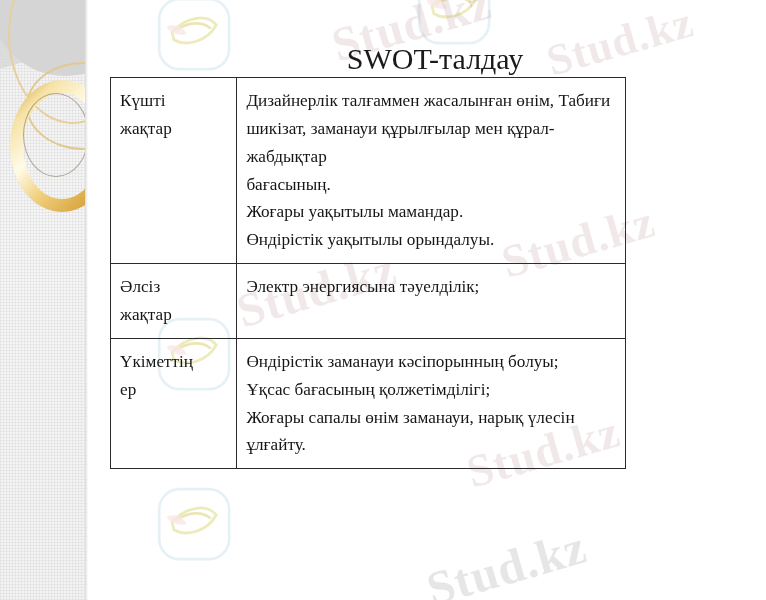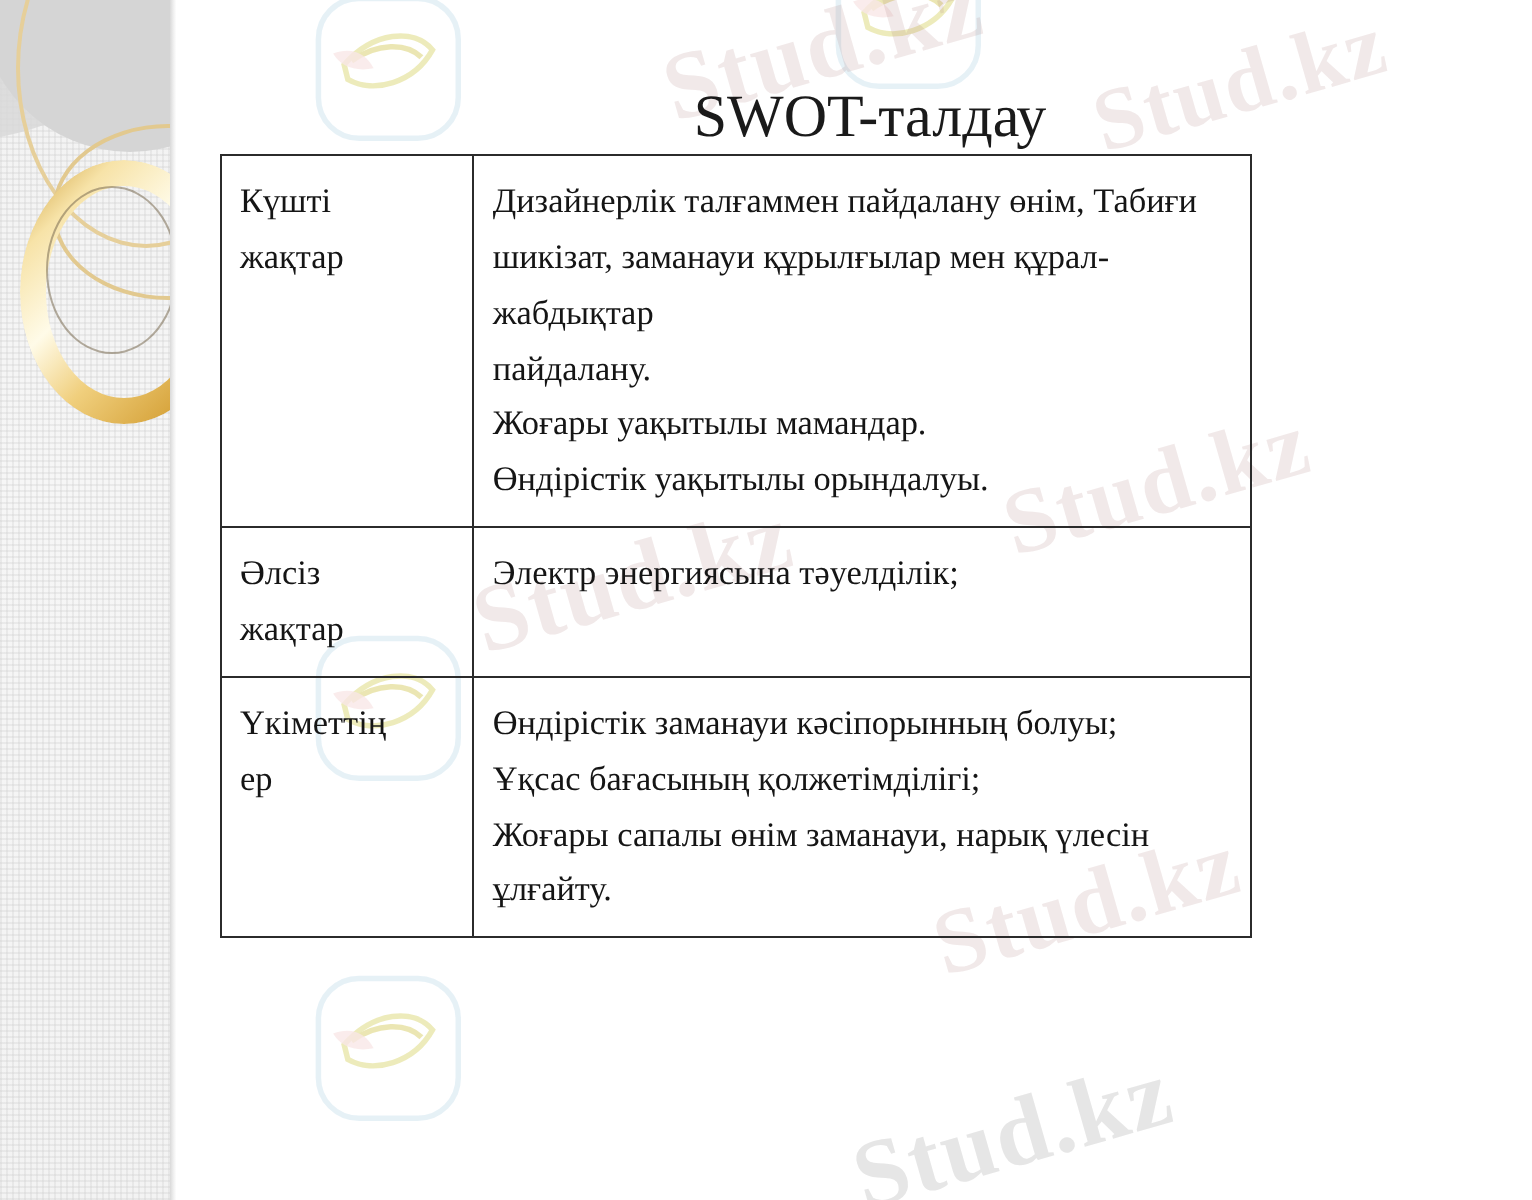--- a/index.html
+++ b/index.html
@@ -169,23 +169,23 @@
   <div class="title">SWOT-талдау</div>
 
   <table class="swot-table">
     <tbody>
       <tr class="r1">
         <td class="cell-label">
           <span class="line">Күшті</span>
           <span class="line">жақтар</span>
         </td>
         <td class="cell-body">
-          <span class="line">Дизайнерлік талғаммен пайдалану өнім, Табиғи</span>
+          <span class="line">Дизайнерлік талғаммен жасалынған өнім, Табиғи</span>
           <span class="line">шикізат, заманауи құрылғылар мен құрал-жабдықтар</span>
-          <span class="line">пайдалану.</span>
+          <span class="line">бағасының.</span>
           <span class="line">Жоғары уақытылы мамандар.</span>
           <span class="line">Өндірістік уақытылы орындалуы.</span>
         </td>
       </tr>
       <tr class="r2">
         <td class="cell-label">
           <span class="line">Әлсіз</span>
           <span class="line">жақтар</span>
         </td>
         <td class="cell-body">

